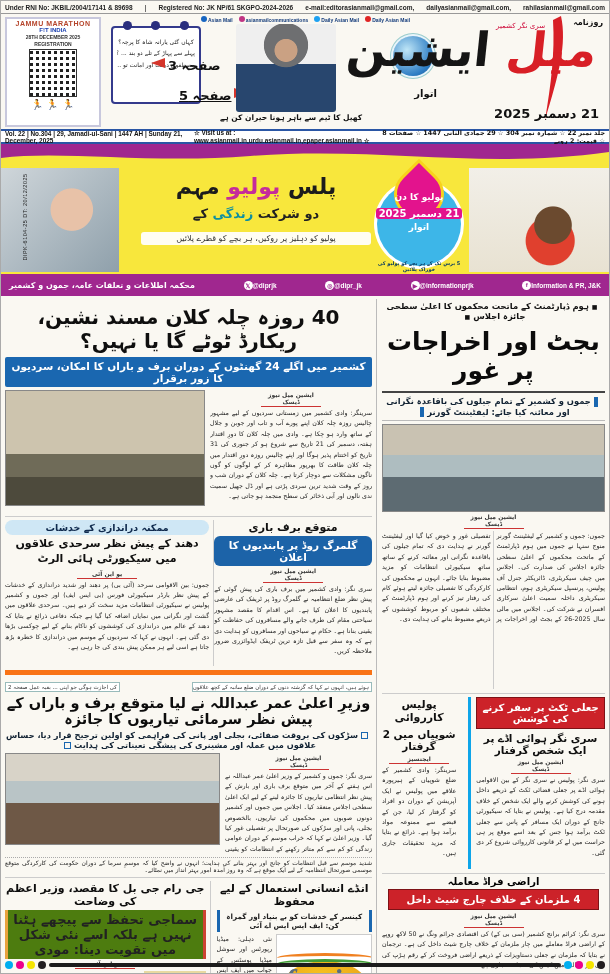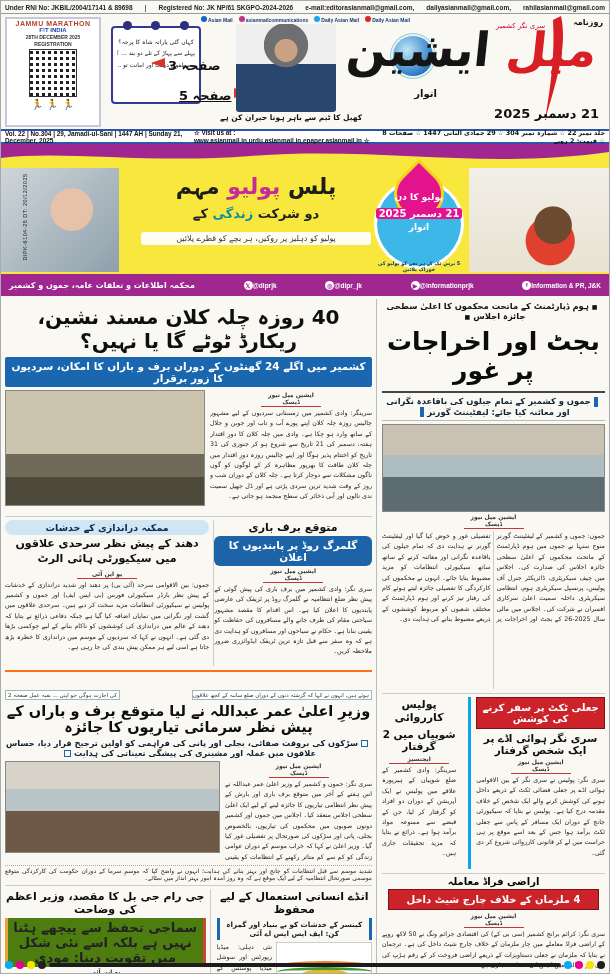--- a/index.html
+++ b/index.html
@@ -100,21 +100,21 @@
   .lead-row .txt { flex:1; }
 
   .mid-row { display:flex; margin-top:4px; height:150px; border-top:1px solid #ccc; padding-top:3px; }
   .story-sec { width:57%; border-right:1px solid #ccc; padding-right:4px; }
   .story-gul { flex:1; }
   .kick-blue { background:#cfe7f5; border-radius:8px; font-size:9.5px; font-weight:bold; text-align:center; padding:2px; color:#102a4d; }
   .hl-md { font-size:11px; font-weight:bold; text-align:center; color:#0f0f0f; line-height:1.35; padding:2px 0; }
   .hl-bar { background:#1c63a8; color:#fff; border-radius:6px; font-size:10.5px; font-weight:bold; text-align:center; padding:3px 2px; }
   .kick-plain { font-size:11px; font-weight:bold; text-align:center; color:#111; padding:1px 0 2px; }
 
-  .cm-block { margin-top:4px; border-top:2px solid #f97316; padding-top:18px; }
+  .cm-block { margin-top:4px; border-top:5px solid #f97316; padding-top:7px; }
   .jumpstrip { display:flex; justify-content:space-between; gap:4px; font-size:5.5px; color:#333; }
   .jumpstrip span { border:1px solid #9bb; padding:1px 2px; background:#fff; white-space:nowrap; overflow:hidden; max-width:49%; }
   .cm-head { font-size:14.5px; font-weight:bold; text-align:center; color:#0d0d0d; padding:3px 0 2px; }
   .cm-sub { font-size:8.2px; font-weight:bold; color:#123; text-align:center; padding:1px 0 3px; }
   .cm-sub .sq { display:inline-block; width:7px; height:7px; border:1.5px solid #1a67b0; vertical-align:middle; margin:0 3px; }
   .cm-row { display:flex; gap:5px; }
   .meetphoto { width:215px; height:92px; border:1px solid #888;
       background: linear-gradient(180deg,#d8d3c8 0 30%, #b9c4c6 30% 55%, #6e5846 55% 100%),
                   radial-gradient(circle at 50% 42%, #cfe4ea 25%, transparent 26%); }
   .cm-row .txt { flex:1; }

